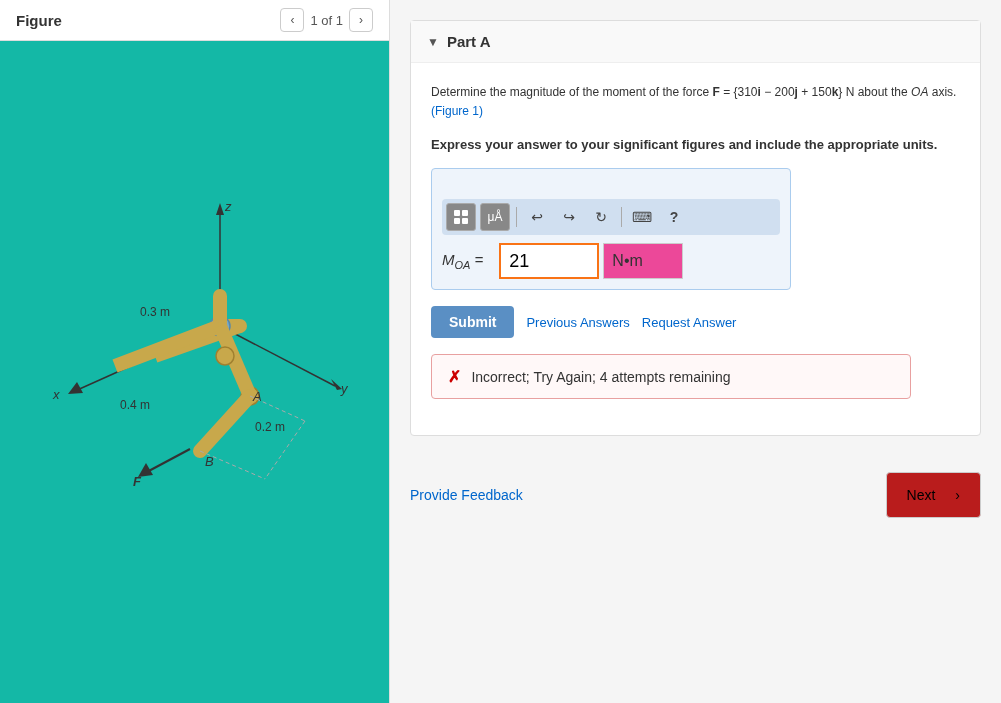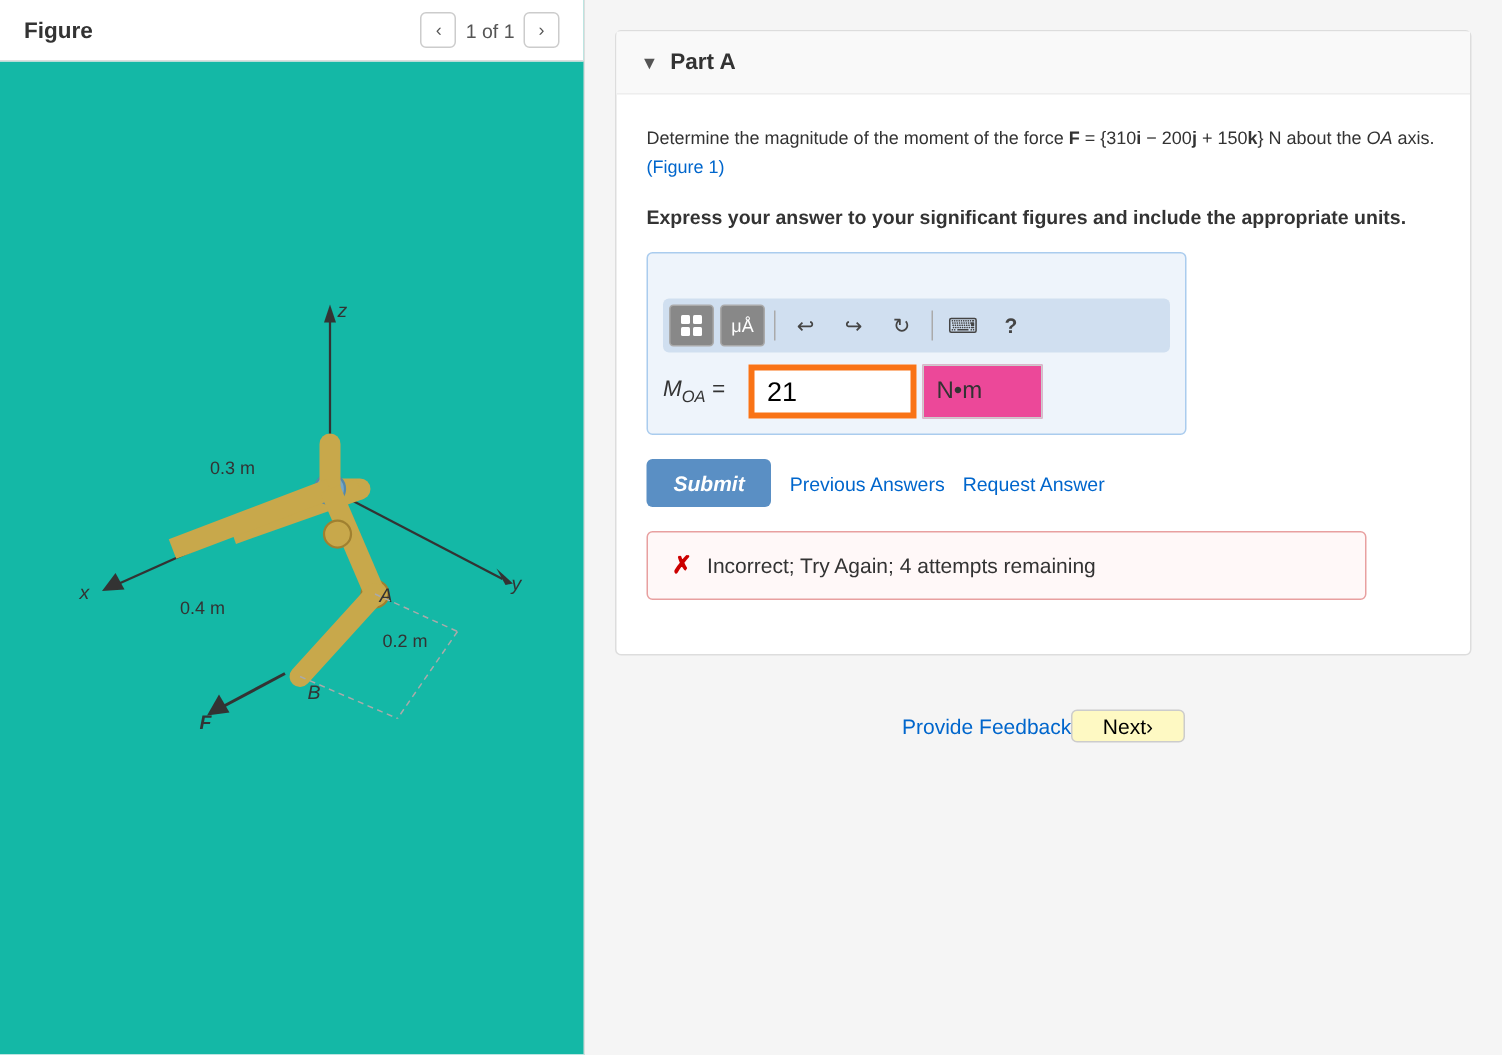--- a/index.html
+++ b/index.html
@@ -187,25 +187,25 @@
 
     .math-label {
       font-style: italic;
       font-size: 15px;
       color: #333;
       margin-right: 12px;
       white-space: nowrap;
     }
 
     .math-value-input {
-      border: 4px solid #f97316;
+      border: 2px solid #f97316;
       background: white;
       padding: 4px 8px;
       font-size: 18px;
-      width: 112px;
+      width: 100px;
       height: 36px;
     }
 
     .math-units {
       border: 1px solid #ccc;
       background: #ec4899;
       padding: 4px 8px;
       font-size: 16px;
       min-width: 80px;
       height: 36px;
@@ -223,21 +223,20 @@
 
     .submit-btn {
       background: #5a8fc4;
       color: white;
       border: none;
       padding: 8px 18px;
       border-radius: 4px;
       cursor: pointer;
       font-size: 14px;
       font-weight: bold;
-      font-style: italic;
     }
 
     .link-btn {
       color: #0066cc;
       text-decoration: none;
       font-size: 13px;
       cursor: pointer;
       background: none;
       border: none;
       padding: 0;
@@ -263,44 +262,44 @@
     }
 
     .error-text {
       font-size: 14px;
       color: #333;
     }
 
     
     .bottom-actions {
       display: flex;
-      justify-content: center;
+      justify-content: space-between;
       align-items: center;
       padding: 16px 20px;
     }
 
     .provide-feedback-btn {
       color: #0066cc;
       text-decoration: none;
       font-size: 14px;
       background: none;
       border: none;
       cursor: pointer;
     }
 
     .next-btn {
-      background: #fef9c3;
+      background: #b91c1c;
       border: 1px solid #ccc;
-      padding: 2px 20px;
-      border-radius: 4px;
-      cursor: pointer;
-      font-size: 14px;
-      display: flex;
-      align-items: center;
-      gap: 0;
+      padding: 14px 20px;
+      border-radius: 4px;
+      cursor: pointer;
+      font-size: 14px;
+      display: flex;
+      align-items: center;
+      gap: 20px;
     }
 
     
     .figure-svg {
       width: 340px;
       height: 340px;
     }
 
     sub, sup {
       font-size: 11px;

